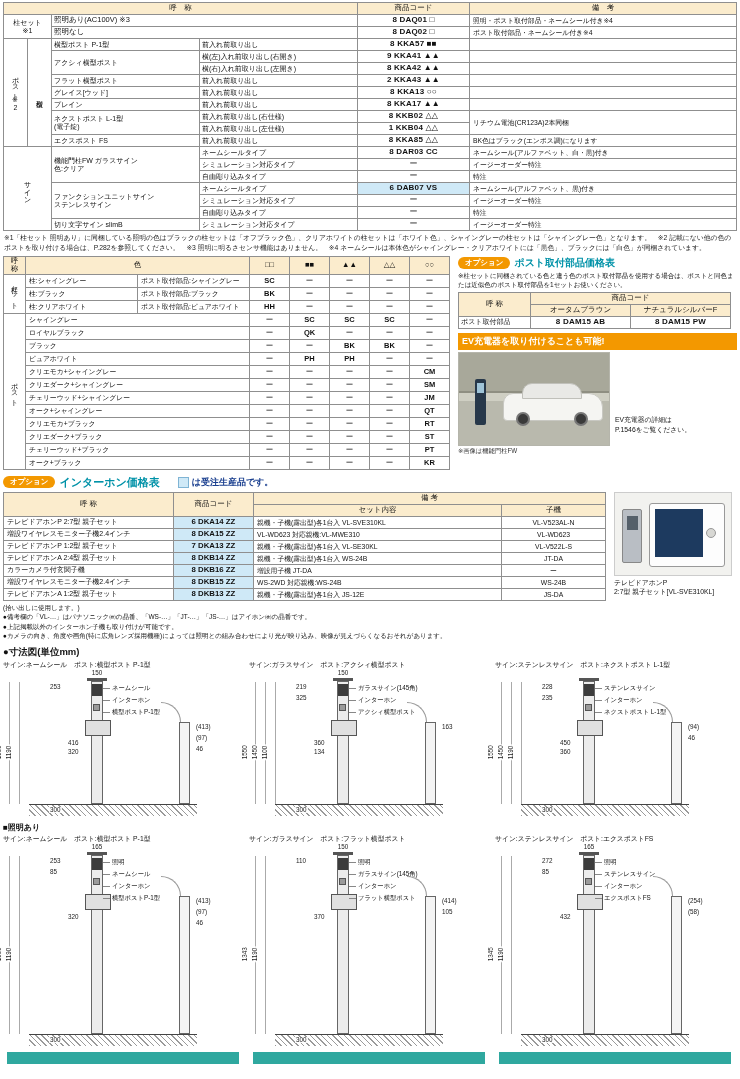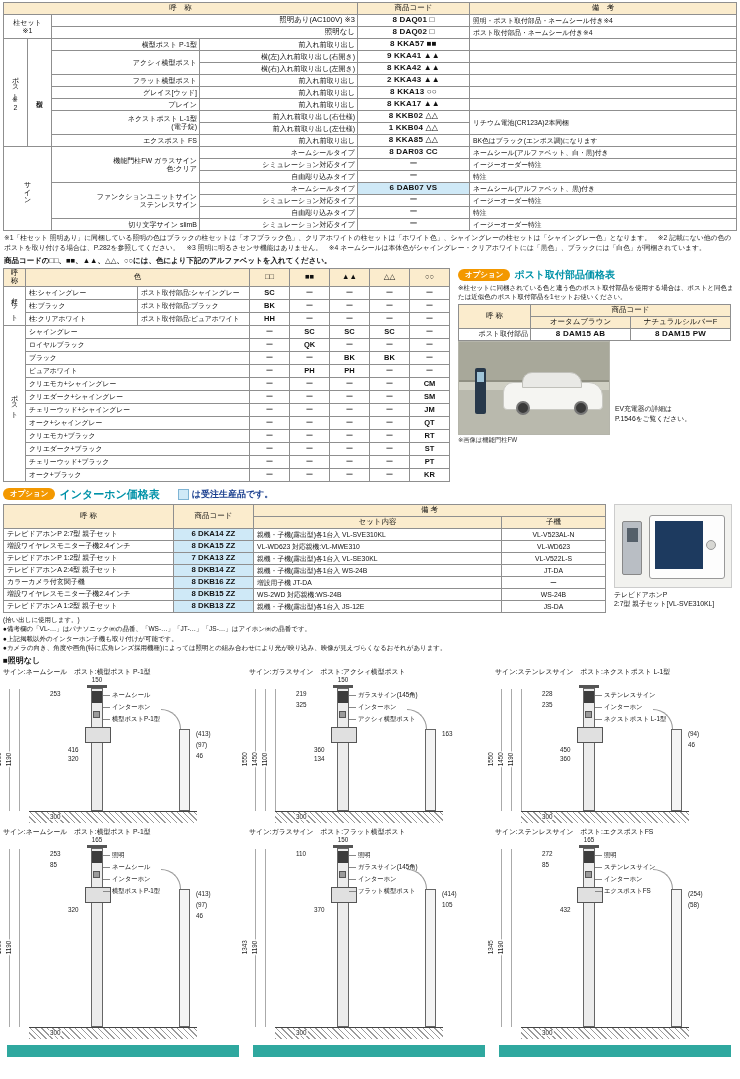--- a/index.html
+++ b/index.html
@@ -3,21 +3,21 @@
 <meta charset="utf-8">
 <style>
 *{box-sizing:border-box;margin:0;padding:0;}
 body{width:740px;height:1079px;font-family:"Liberation Sans","DejaVu Sans",sans-serif;background:#fff;color:#111;}
 .page{width:740px;height:1079px;padding:2px 3px;position:relative;overflow:hidden;background:#fff;}
 table{border-collapse:collapse;table-layout:fixed;}
 td,th{border:1px solid #8f8f8f;font-size:7.5px;line-height:1.12;padding:0 2px;vertical-align:middle;white-space:pre-line;overflow:hidden;}
 .hdr th{background:#fbeccd;font-weight:normal;text-align:center;}
 .main{width:734px;}
 .main tr{height:12px;}
-.nm{text-align:right;}
+.nm{text-align:left;}
 .sm{font-size:7px;}
 .code{font-weight:bold;text-align:center;font-size:8px;letter-spacing:0.2px;}
 .dash{font-weight:normal;}
 .rmk{font-size:6.8px;padding-left:3px;}
 .grp{text-align:center;font-size:7px;}
 .vtx{writing-mode:vertical-rl;text-orientation:upright;display:inline-block;font-size:7px;line-height:1;}
 .mto{background:#cfe9f7;}
 .footnotes{font-size:6.8px;line-height:1.4;margin:2px 1px 4px;color:#222;}
 .color-title{font-size:7.5px;margin:1px 1px 2px;font-weight:bold;}
 .mid-flex{display:flex;align-items:flex-start;}
@@ -203,21 +203,20 @@
       <td class="nm sm">切り文字サイン slimB</td>
       <td class="nm sm">シミュレーション対応タイプ</td>
       <td class="code dash">ー</td>
       <td class="rmk">イージーオーダー特注</td>
     </tr>
   </tbody>
     </table>
 
   <div class="footnotes">※1「柱セット 照明あり」に同梱している照明の色はブラックの柱セットは「オフブラック色」、クリアホワイトの柱セットは「ホワイト色」、シャイングレーの柱セットは「シャイングレー色」となります。　※2 記載にない他の色のポストを取り付ける場合は、P.282を参照してください。　※3 照明に明るさセンサ機能はありません。　※4 ネームシールは本体色がシャイングレー・クリアホワイトには「黒色」、ブラックには「白色」が同梱されています。</div>
 
-  <div class="color-title">商品コードの□□、■■、▲▲、△△、○○には、色により下記のアルファベットを入れてください。</div>
   <div class="mid-flex">
     <table id="color-table">
       <colgroup>
           <col style="width:22px">
           <col style="width:112px">
           <col style="width:112px">
           <col style="width:40px">
           <col style="width:40px">
           <col style="width:40px">
           <col style="width:40px">
@@ -384,20 +383,21 @@
           <th>オータムブラウン</th>
           <th>ナチュラルシルバーF</th>
         </tr>
         <tr>
           <td class="nm sm">ポスト取付部品</td>
           <td class="code">8 DAM15 AB</td>
           <td class="code">8 DAM15 PW</td>
         </tr>
       </tbody>
         </table>
+      <div class="ev-banner">EV充電器を取り付けることも可能!</div>
       <div class="ev-flex">
         <div class="ev-photo">
           <div class="ev-house"></div>
           <div class="ev-charger"></div>
           <div class="ev-car">
             <div class="ev-wheel" style="left:12px;"></div>
             <div class="ev-wheel" style="right:14px;"></div>
           </div>
         </div>
         <div class="ev-caption">
@@ -498,22 +498,22 @@
         </div>
       </div>
       <div class="ic-caption">
         <div>テレビドアホンP</div>
         <div>2:7型 親子セット[VL-SVE310KL]</div>
       </div>
     </div>
   </div>
 
   <div class="dims">
+    <div class="dims-title">●寸法図(単位mm)</div>
     <div id="dim-groups">
-        <div class="dim-group-label">■照明なし</div>
         <div class="dim-row">
           <div class="diagram" style="height: 160px;">
             <div class="dg-title">サイン:ネームシール　ポスト:横型ポスト P-1型</div>
             <div class="dg-draw" style="height: 148px;">
               <div class="dline" style="left: 6px; top: 12px; width: 0px; height: 122px; border-left: 1px solid rgb(170, 170, 170);"></div>
               <div class="dnum rot" style="left: -1px; top: 84px;">1550</div>
               <div class="dline" style="left: 16px; top: 12px; width: 0px; height: 122px; border-left: 1px solid rgb(170, 170, 170);"></div>
               <div class="dnum rot" style="left: 9px; top: 84px;">1190</div>
               <div class="cap" style="left: 84px; top: 8px; width: 20px; height: 3px; background: rgb(85, 85, 85);"></div>
               <div class="post" style="left: 88px; top: 11px; width: 12px; height: 123px; border: 1px solid rgb(102, 102, 102); background: rgb(236, 236, 236);"></div>
@@ -600,20 +600,21 @@
               <div class="arc" style="left: 158px; top: 32px; width: 20px; height: 20px; border-top: 1px solid rgb(153, 153, 153); border-right: 1px solid rgb(153, 153, 153); border-top-right-radius: 20px;"></div>
               <div class="sv" style="left: 176px; top: 52px; width: 11px; height: 82px; border: 1px solid rgb(102, 102, 102); background: rgb(244, 244, 244);"></div>
               <div class="dnum" style="left: 192px; top: 54px;">(94)</div>
               <div class="dnum" style="left: 192px; top: 65px;">46</div>
               <div class="gline" style="left: 26px; top: 134px; width: 168px; height: 0px; border-top: 1px solid rgb(68, 68, 68);"></div>
               <div class="hatch" style="left: 26px; top: 135px; width: 168px; height: 11px;"></div>
               <div class="dnum" style="left: 46px; top: 137px;">300</div>
             </div>
           </div>
         </div>
+        <div class="dim-group-label">■照明あり</div>
         <div class="dim-row">
           <div class="diagram" style="height: 230px;">
             <div class="dg-title">サイン:ネームシール　ポスト:横型ポスト P-1型</div>
             <div class="dg-draw" style="height: 204px;">
               <div class="dline" style="left: 6px; top: 12px; width: 0px; height: 178px; border-left: 1px solid rgb(170, 170, 170);"></div>
               <div class="dnum rot" style="left: -1px; top: 112px;">1550</div>
               <div class="dline" style="left: 16px; top: 12px; width: 0px; height: 178px; border-left: 1px solid rgb(170, 170, 170);"></div>
               <div class="dnum rot" style="left: 9px; top: 112px;">1190</div>
               <div class="cap" style="left: 84px; top: 8px; width: 20px; height: 3px; background: rgb(85, 85, 85);"></div>
               <div class="post" style="left: 88px; top: 11px; width: 12px; height: 179px; border: 1px solid rgb(102, 102, 102); background: rgb(236, 236, 236);"></div>

